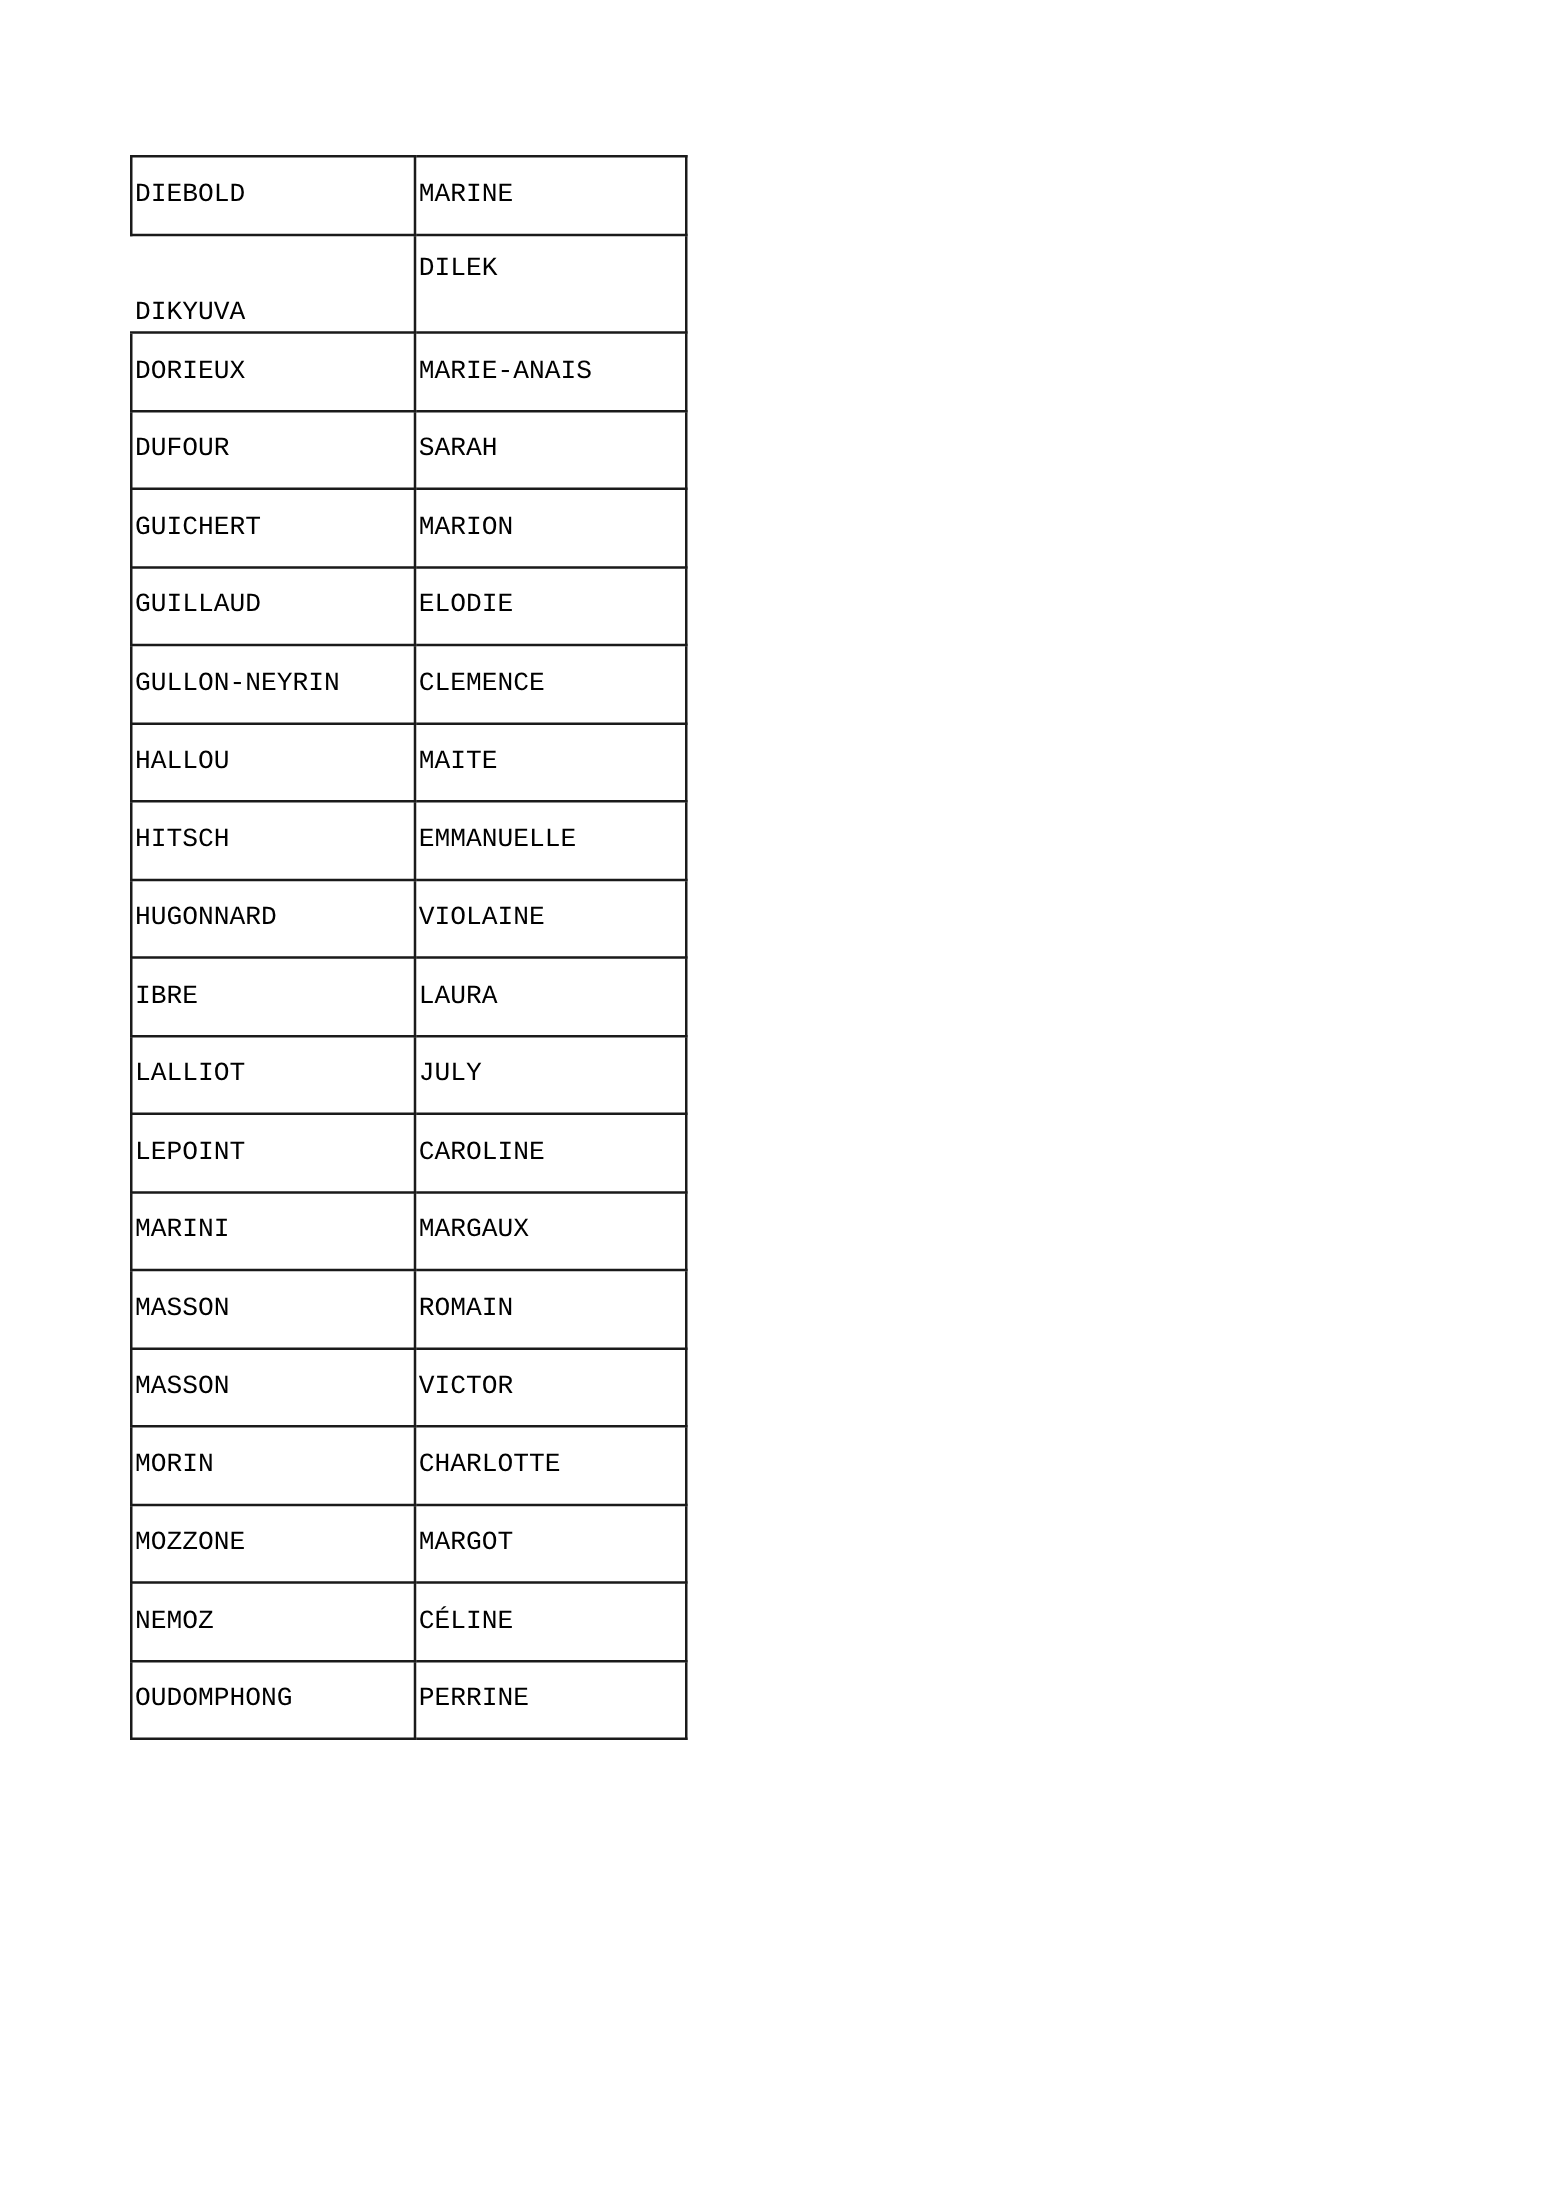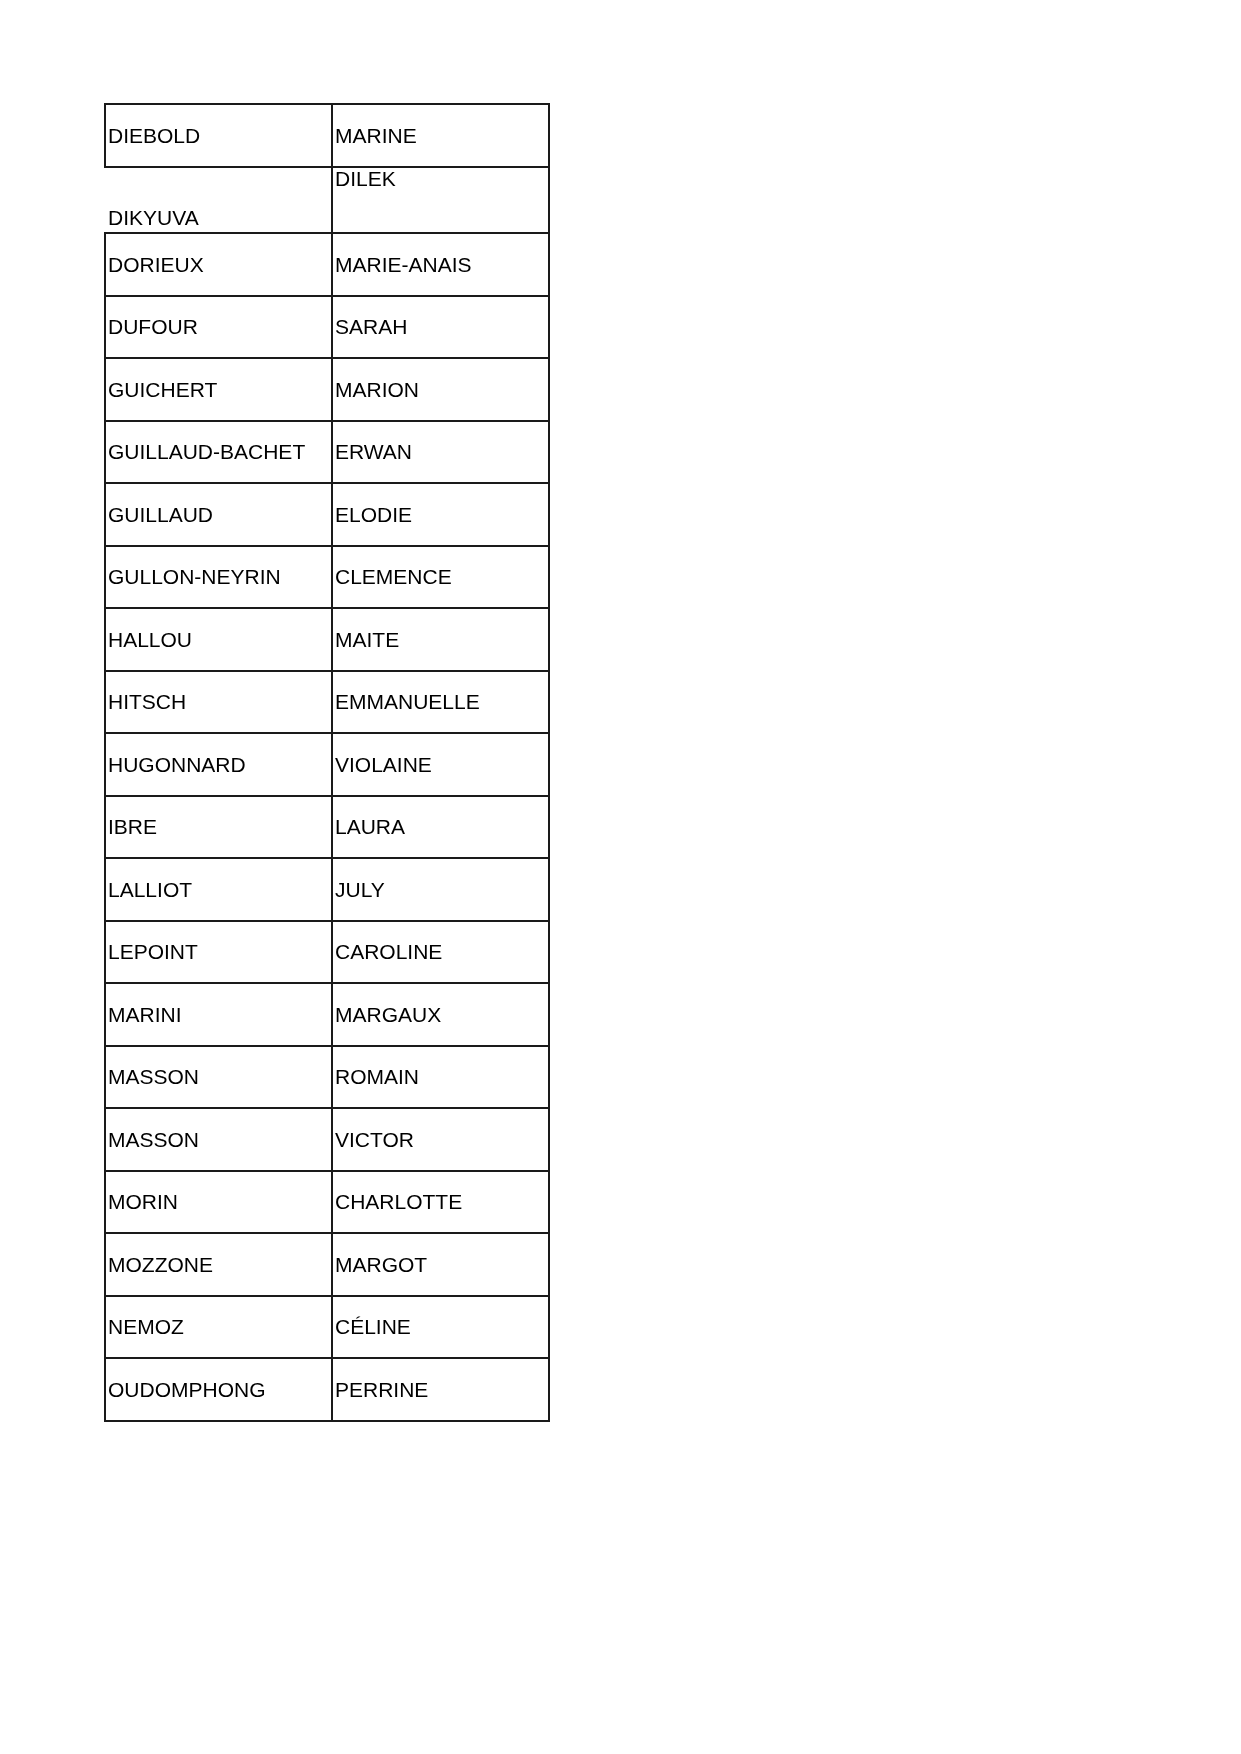--- a/index.html
+++ b/index.html
@@ -11,24 +11,25 @@
       width: 1241px;
       height: 1754px;
       position: relative;
       overflow: hidden;
       font-family: "Liberation Sans", "DejaVu Sans", sans-serif;
       color: #000000;
     }
     .name-table {
       position: absolute;
       left: 104px;
-      top: 103px;
+      top: 124px;
       width: 444px;
       border-collapse: collapse;
       table-layout: fixed;
+      font-family: Liberation Mono, monospace;
     }
     .name-table col.c1 { width: 227px; }
     .name-table col.c2 { width: 217px; }
     .name-table td {
       height: 60.5px;
       border: 2px solid #1a1a1a;
       padding: 0 0 0 2px;
       font-size: 21px;
       line-height: 1;
       vertical-align: middle;
@@ -36,20 +37,21 @@
       overflow: hidden;
     }
     
     .name-table tr.odd-row td.lastname {
       border-left: 2px solid transparent;
       vertical-align: bottom;
       padding-bottom: 4px;
     }
     .name-table tr.odd-row td.firstname {
       vertical-align: top;
+      padding-top: 16px;
     }
   </style>
 </head>
 <body>
 
 <table class="name-table">
   <colgroup>
     <col class="c1">
     <col class="c2">
   </colgroup>
@@ -66,24 +68,20 @@
       <td class="lastname">DORIEUX</td>
       <td class="firstname">MARIE-ANAIS</td>
     </tr>
     <tr>
       <td class="lastname">DUFOUR</td>
       <td class="firstname">SARAH</td>
     </tr>
     <tr>
       <td class="lastname">GUICHERT</td>
       <td class="firstname">MARION</td>
-    </tr>
-    <tr>
-      <td class="lastname">GUILLAUD-BACHET</td>
-      <td class="firstname">ERWAN</td>
     </tr>
     <tr>
       <td class="lastname">GUILLAUD</td>
       <td class="firstname">ELODIE</td>
     </tr>
     <tr>
       <td class="lastname">GULLON-NEYRIN</td>
       <td class="firstname">CLEMENCE</td>
     </tr>
     <tr>

